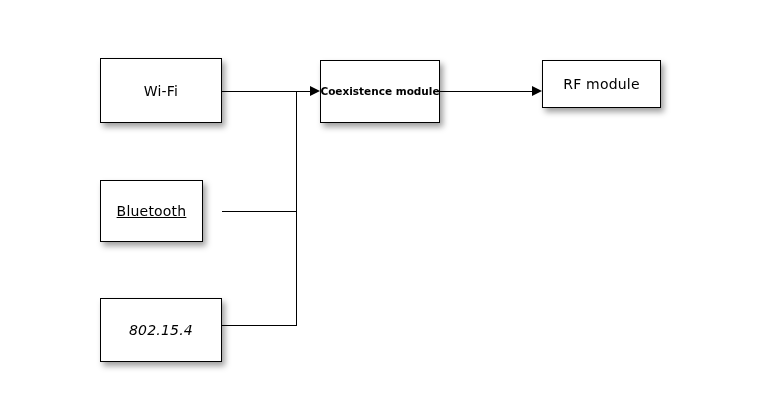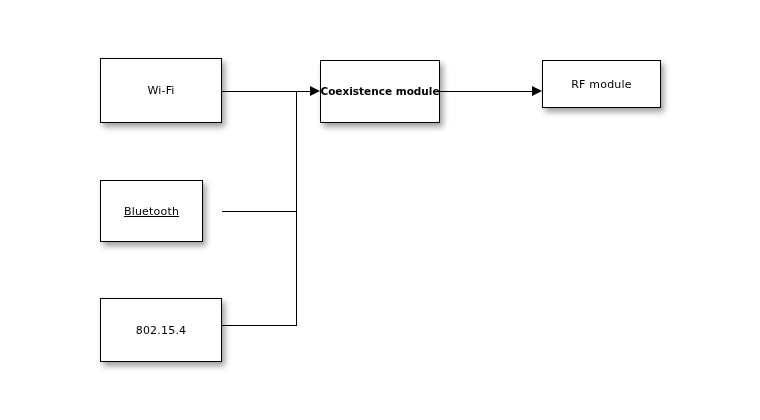--- a/index.html
+++ b/index.html
@@ -26,31 +26,31 @@
     border: 1px solid #000000;
     display: flex;
     align-items: center;
     justify-content: center;
     box-shadow: 3px 4px 6px rgba(0, 0, 0, 0.38);
     z-index: 3;
   }
 
   .block-label {
     font-family: "DejaVu Sans", sans-serif;
-    font-size: 11px;
+    font-size: 14px;
     line-height: 1;
     color: #000000;
     white-space: nowrap;
     letter-spacing: 0.2px;
   }
 
   
   .b-wifi        { left: 100px; top: 58px;  width: 122px; height: 65px; }
   .b-bluetooth   { left: 100px; top: 180px; width: 103px; height: 62px; text-decoration: underline; }
-  .b-zigbee      { left: 100px; top: 298px; width: 122px; height: 64px; }
+  .b-zigbee      { left: 100px; top: 298px; width: 122px; height: 64px; font-style: italic; }
   .b-coexistence { left: 320px; top: 60px;  width: 120px; height: 63px; }
   .b-rf          { left: 542px; top: 60px;  width: 119px; height: 48px; }
 
   
   .b-coexistence .block-label { font-size: 10.5px; letter-spacing: 0px; font-weight: bold; }
 
   
   .wire {
     position: absolute;
     background: #000000;

